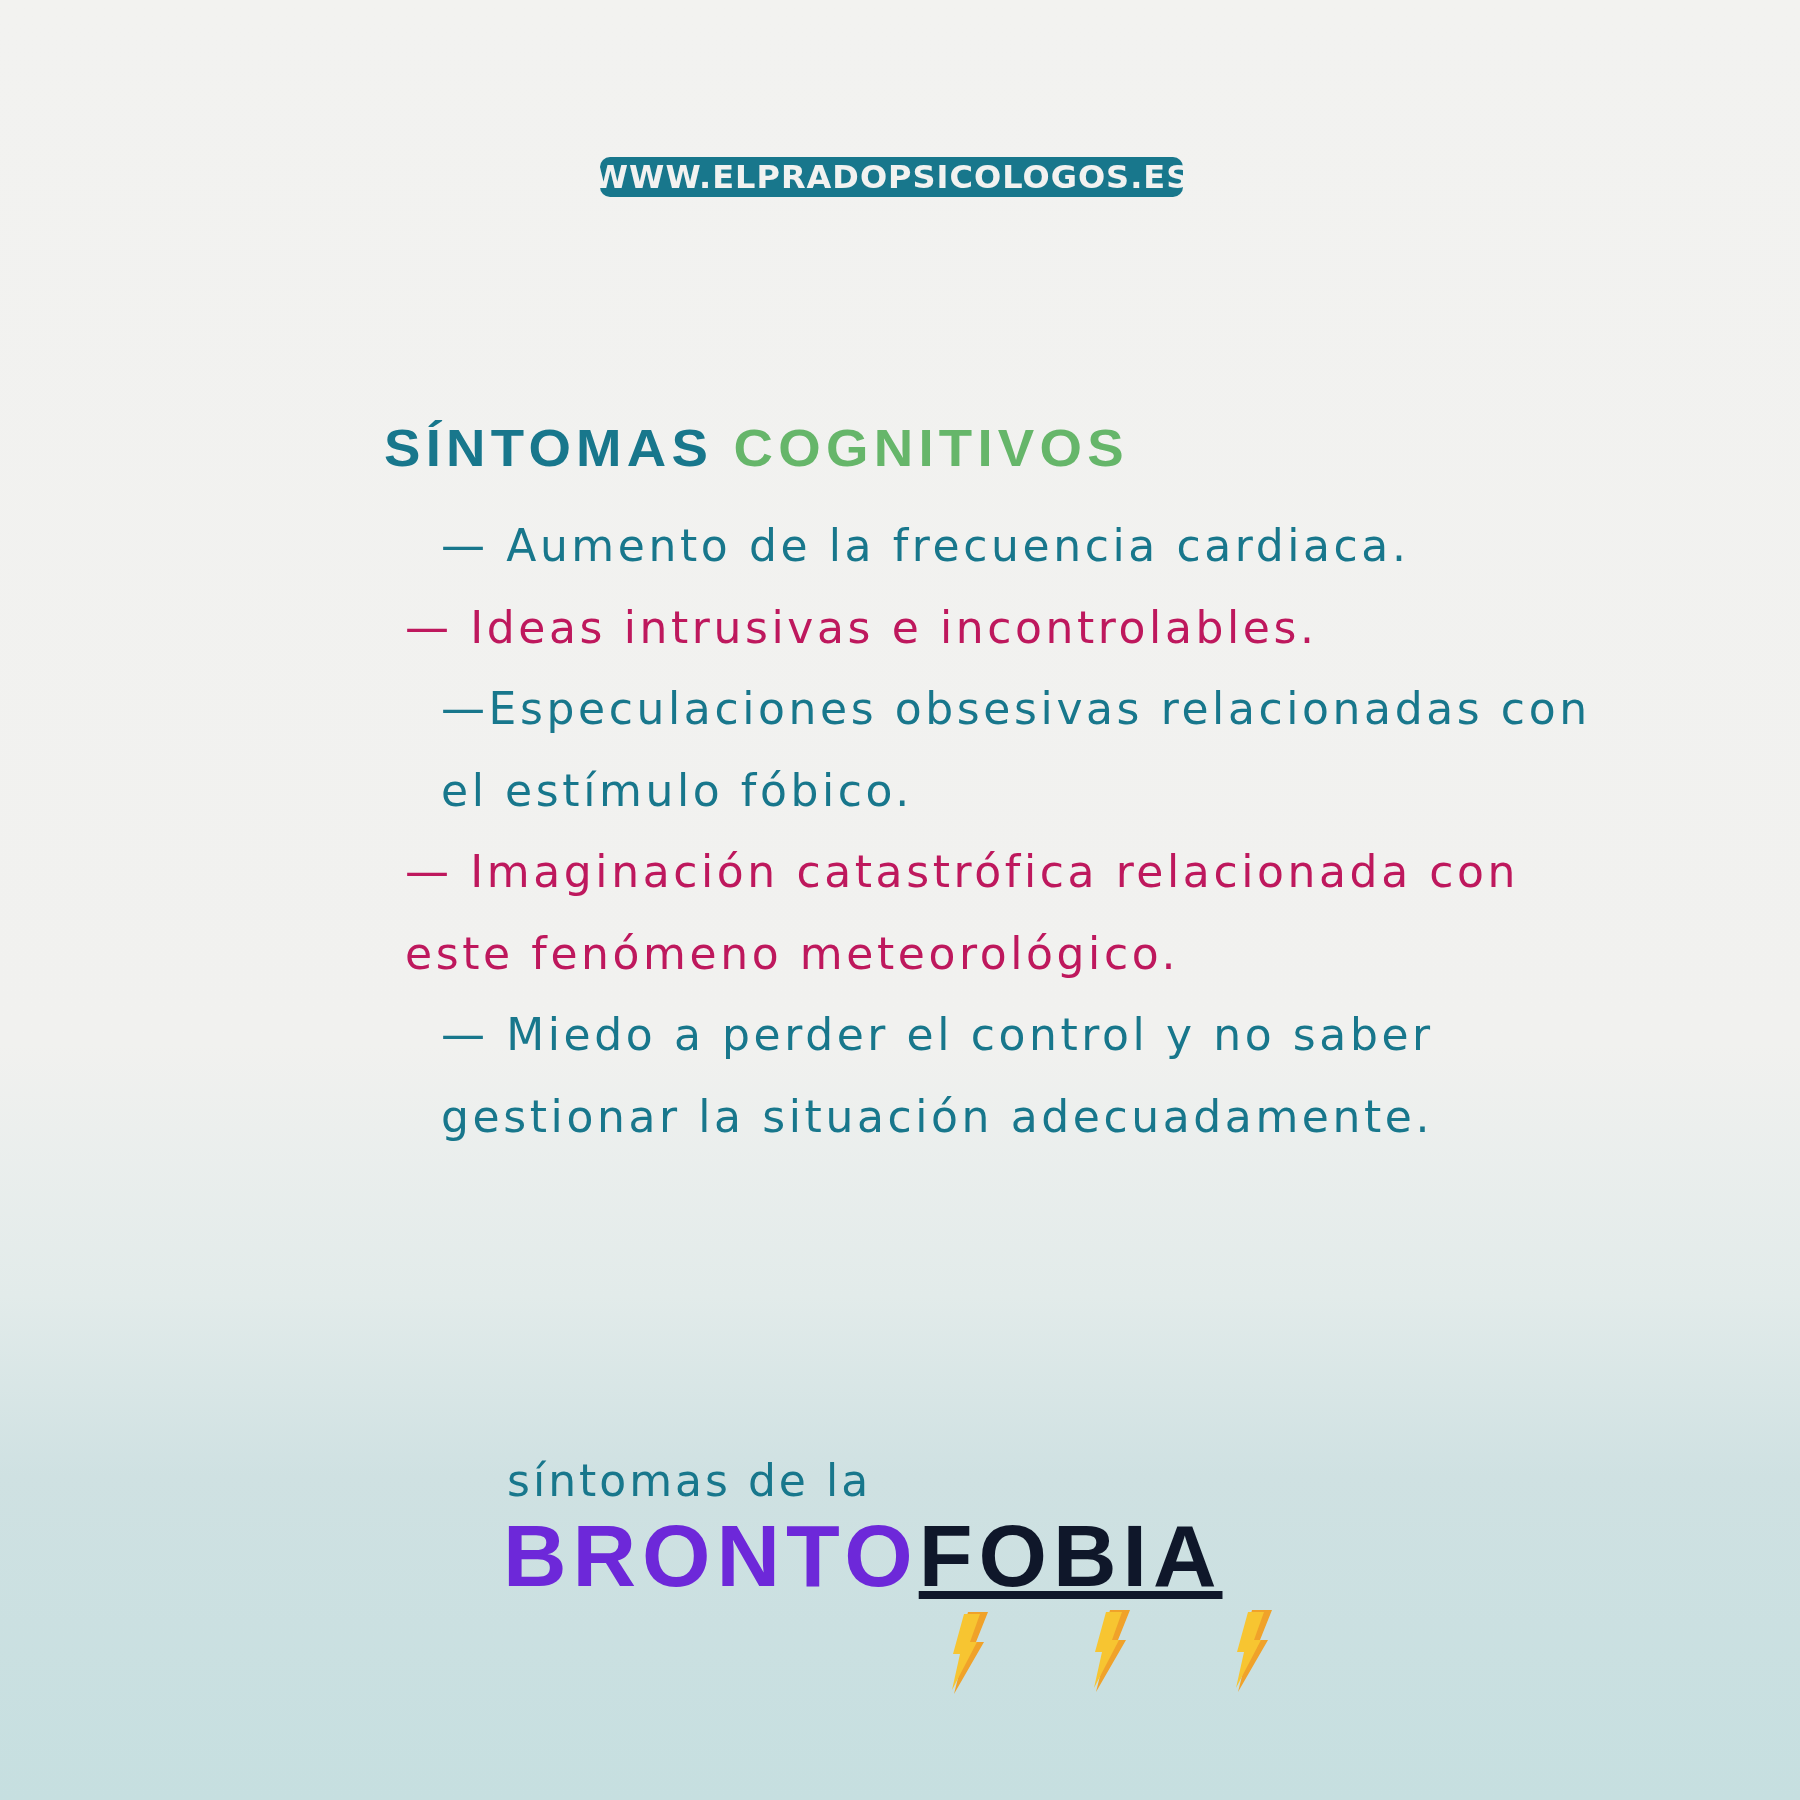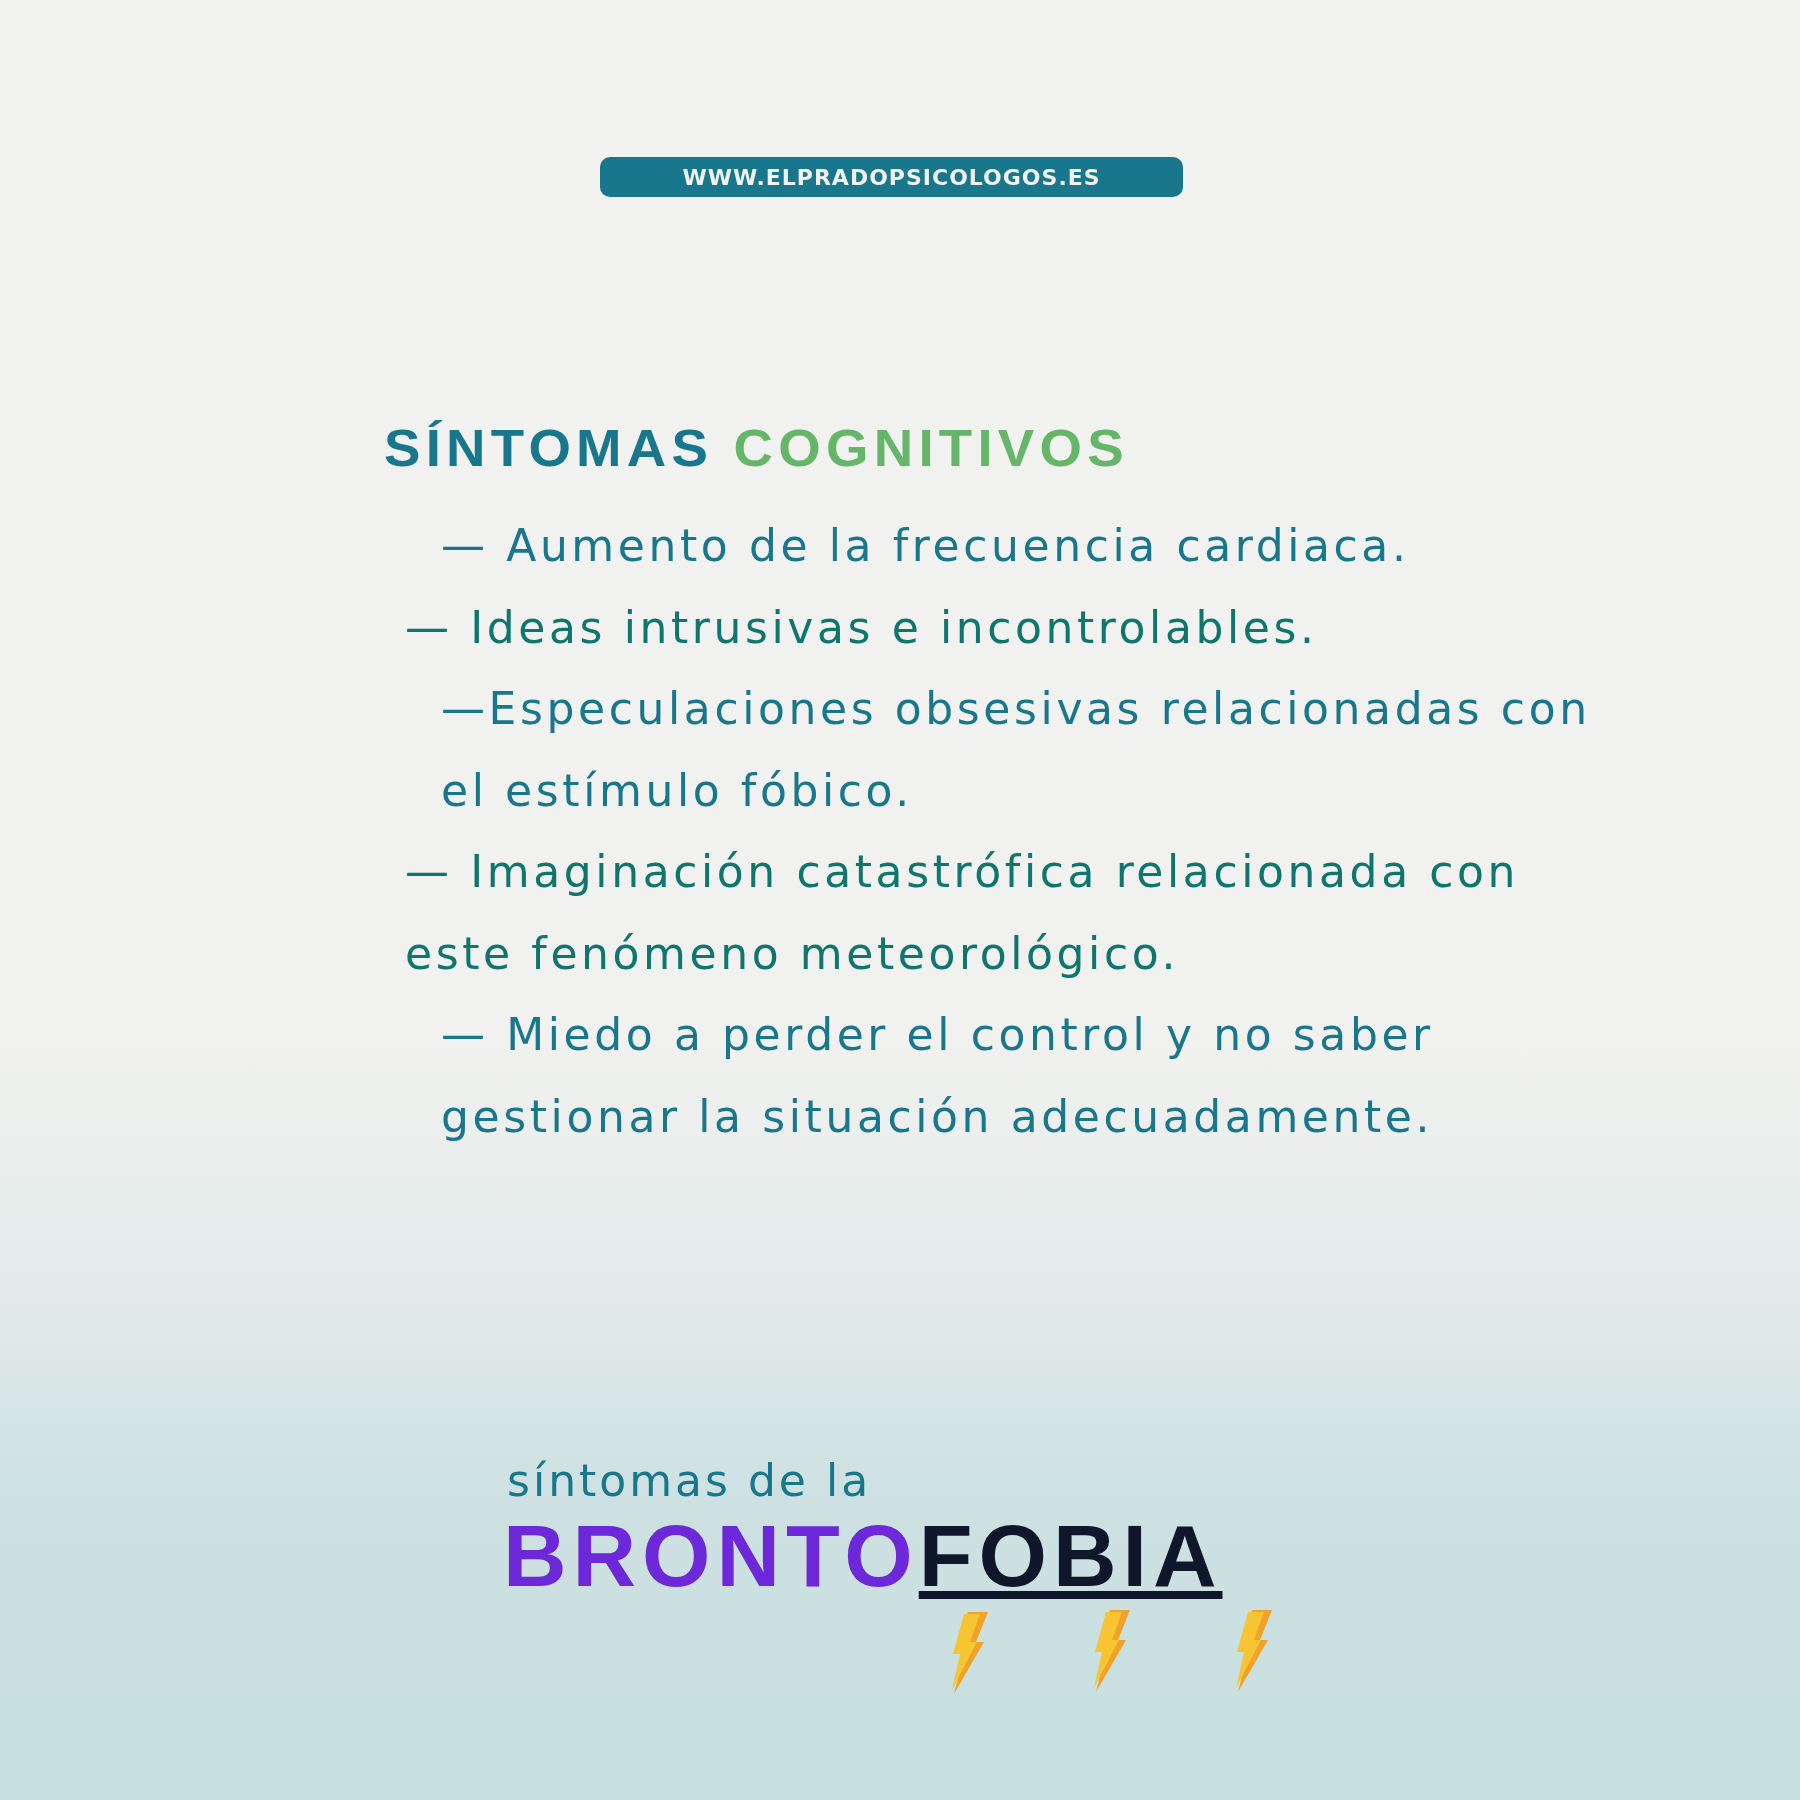--- a/index.html
+++ b/index.html
@@ -6,38 +6,38 @@
   body {
     width: 1800px; height: 1800px; position: relative; overflow: hidden;
     background: linear-gradient(to bottom, #f2f2f0 0%, #f1f1ef 58%, #e2ebea 72%, #cfe1e2 82%, #c6dfe0 100%);
     font-family: "DejaVu Sans", sans-serif;
   }
   .url-pill {
     position: absolute; left: 600px; top: 157px; width: 583px; height: 40px;
     background: #18778c; border-radius: 10px;
     display: flex; align-items: center; justify-content: center;
     color: #f2f2f0; font-family: "DejaVu Sans", sans-serif; font-weight: bold;
-    font-size: 22px; letter-spacing: 1px;
+    font-size: 32px; letter-spacing: 1px;
   }
   .heading {
     position: absolute; left: 384px; top: 418px;
     font-family: "Liberation Sans", sans-serif; font-weight: bold;
     font-size: 52px; letter-spacing: 5px; white-space: nowrap;
     transform: scaleX(1.05); transform-origin: left center;
   }
   .heading .h-a { color: #18778c; }
   .heading .h-b { color: #66b66a; }
   .list {
     position: absolute; left: 405px; top: 505px; width: 1200px;
     font-family: "DejaVu Sans", sans-serif; font-weight: normal;
     font-size: 44px; line-height: 81.5px; letter-spacing: 3.6px;
   }
   .item { white-space: pre-wrap; }
   .blue { color: #18778c; margin-left: 36px; }
-  .green { color: #0f766e; }
+  .green { color: #be185d; }
   .sub-title {
     position: absolute; left: 507px; top: 1455px;
     font-family: "DejaVu Sans", sans-serif; color: #18778c;
     font-size: 44px; letter-spacing: 3px; white-space: nowrap; text-align: right;
   }
   .big-title {
     position: absolute; left: 503px; top: 1512px;
     font-family: "Liberation Sans", sans-serif; font-weight: bold;
     font-size: 88px; letter-spacing: 6px; white-space: nowrap; line-height: 1;
   }

